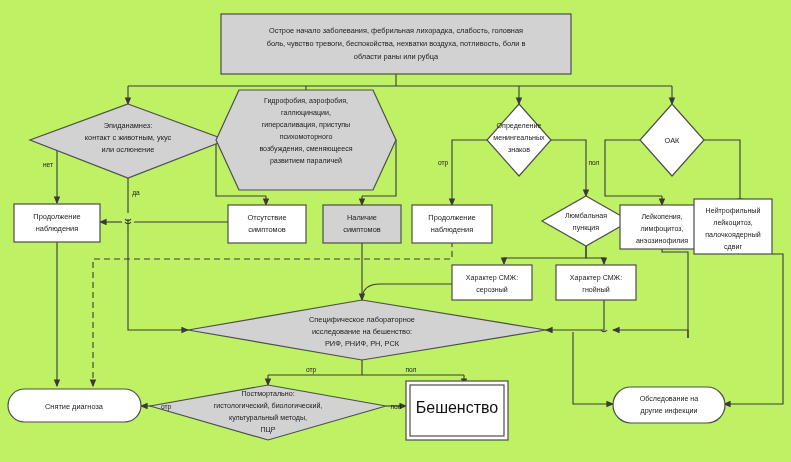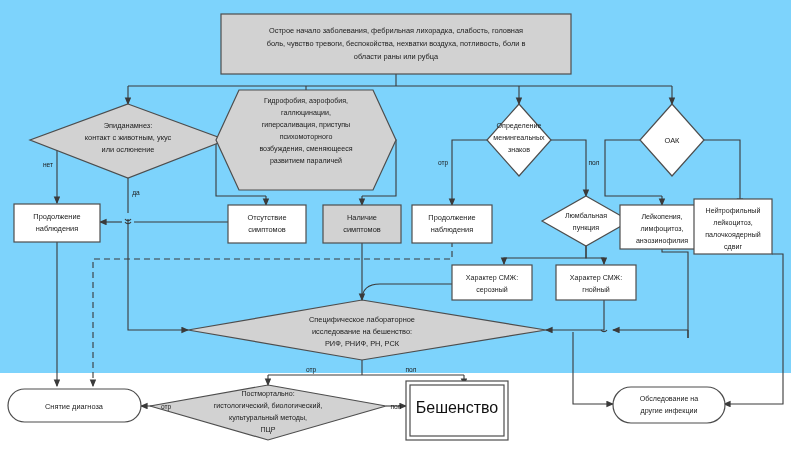--- a/index.html
+++ b/index.html
@@ -1,18 +1,18 @@
 <!DOCTYPE html>
 <html><head>
 <meta charset="utf-8">
 <style>
   html,body{margin:0;padding:0;background:#ffffff;}
   body{width:791px;height:462px;overflow:hidden;
        font-family:"Liberation Sans","DejaVu Sans",sans-serif;}
-  #diagram{position:relative;width:791px;height:373px;background:#7dd3fc;}
+  #diagram{position:relative;width:791px;height:462px;background:#bef264;}
   svg{display:block;}
   .shape-fill-gray{fill:#d2d2d2;stroke:#4d4d4d;stroke-width:1.2;}
   .shape-fill-white{fill:#ffffff;stroke:#4d4d4d;stroke-width:1.2;}
   .conn{fill:none;stroke:#3a3a3a;stroke-width:1.1;}
   .conn-dashed{fill:none;stroke:#3a3a3a;stroke-width:1.1;stroke-dasharray:6 4;}
   .node-text{font-size:7.4px;fill:#1a1a1a;text-anchor:middle;}
   .node-text-sm{font-size:7.1px;fill:#1a1a1a;text-anchor:middle;}
   .edge-label{font-size:6.6px;fill:#1a1a1a;text-anchor:middle;}
   .big-text{font-size:16px;fill:#111;text-anchor:middle;}
 </style>

